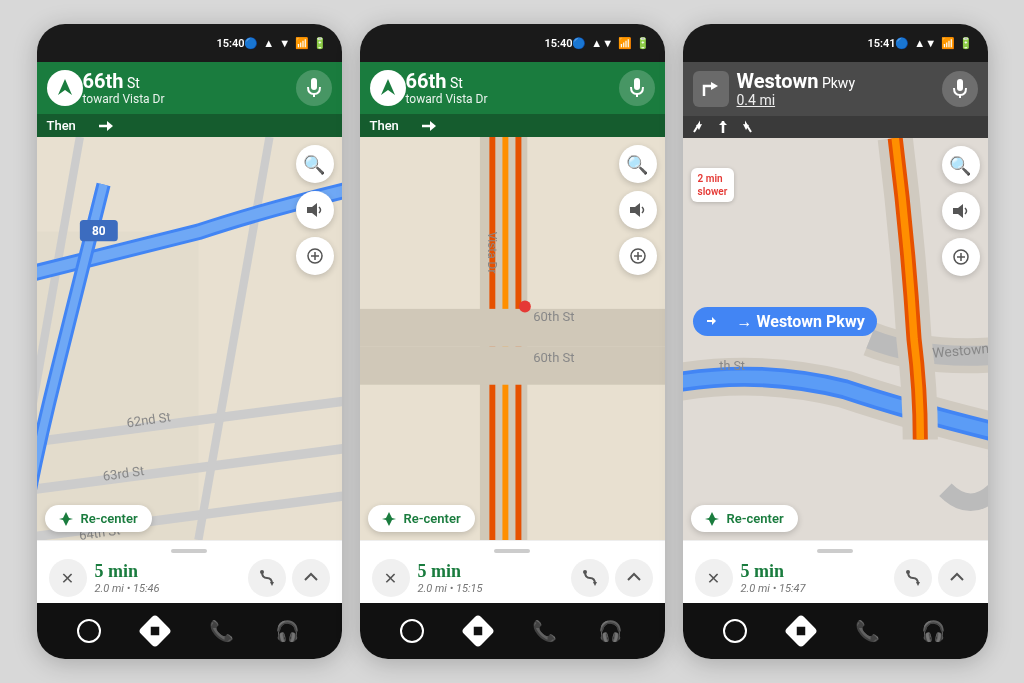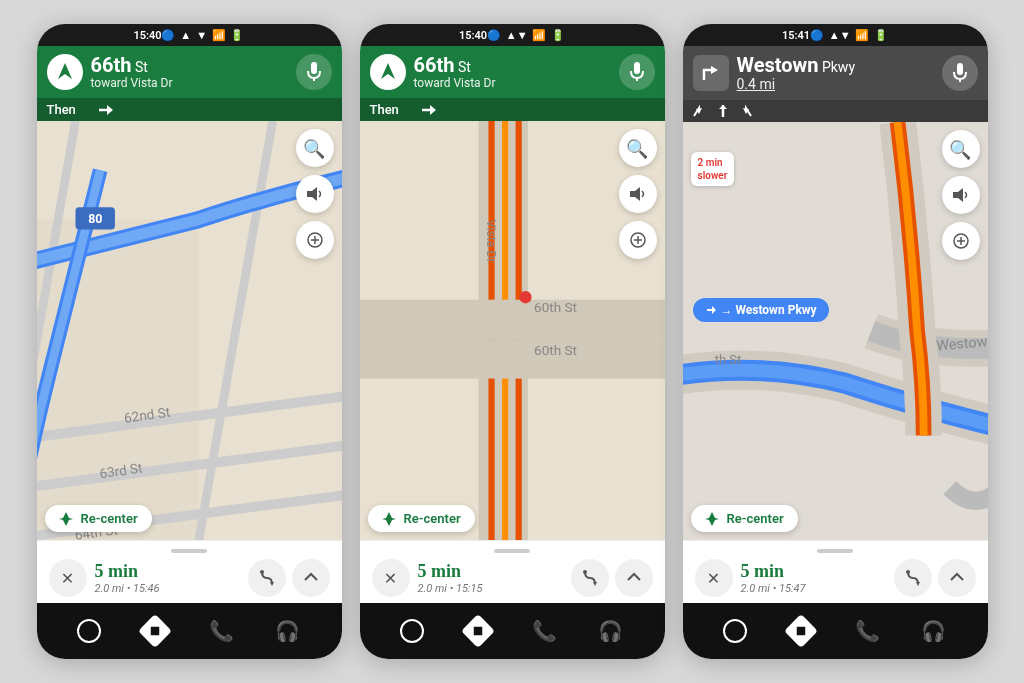--- a/index.html
+++ b/index.html
@@ -28,38 +28,37 @@
     }
 
     
     .status-bar {
       background: #1a1a1a;
       color: #fff;
       font-size: 11px;
       font-weight: 600;
       padding: 4px 14px;
       display: flex;
-      justify-content: center;
-      align-items: center;
-      height: 22px;
+      justify-content: flex-end;
+      align-items: center;
+      height: 38px;
       flex-shrink: 0;
     }
     .status-icons {
       display: flex;
       gap: 5px;
       align-items: center;
     }
 
     
     .nav-header-green {
       background: #1a7c3e;
       padding: 8px 10px 8px 10px;
       display: flex;
       align-items: center;
-      gap: 8px;
       flex-shrink: 0;
     }
     .nav-header-gray {
       background: #4a4a4a;
       padding: 8px 10px 8px 10px;
       display: flex;
       align-items: center;
       gap: 8px;
       flex-shrink: 0;
     }
@@ -633,21 +632,21 @@
 
       <text x="60" y="185" font-size="10" fill="#888">th St</text>
     </svg>
 
     
     <div style="position:absolute;left:8px;top:30px;background:#fff;border-radius:6px;padding:4px 7px;font-size:10px;font-weight:600;color:#e53935;box-shadow:0 1px 4px rgba(0,0,0,0.2);line-height:1.3;">
       2 min<br>slower
     </div>
 
     
-    <div style="position:absolute;left:10px;top:42%;background:#4285f4;color:#fff;border-radius:20px;padding:5px 12px;font-size:12px;font-weight:700;display:flex;align-items:center;gap:4px;">
+    <div style="position:absolute;left:10px;top:42%;background:#4285f4;color:#fff;border-radius:20px;padding:5px 12px;font-size:16px;font-weight:700;display:flex;align-items:center;gap:20px;">
       <svg width="12" height="12" viewBox="0 0 12 12">
           <polygon points="2,6 10,6" stroke="white" stroke-width="2" fill="none"></polygon>
           <polygon points="7,2 11,6 7,10" fill="white"></polygon>
         </svg>
       <span>→ Westown Pkwy</span>
     </div>
 
     <div class="map-controls">
       <div class="map-btn">🔍</div>
       <div class="map-btn">

